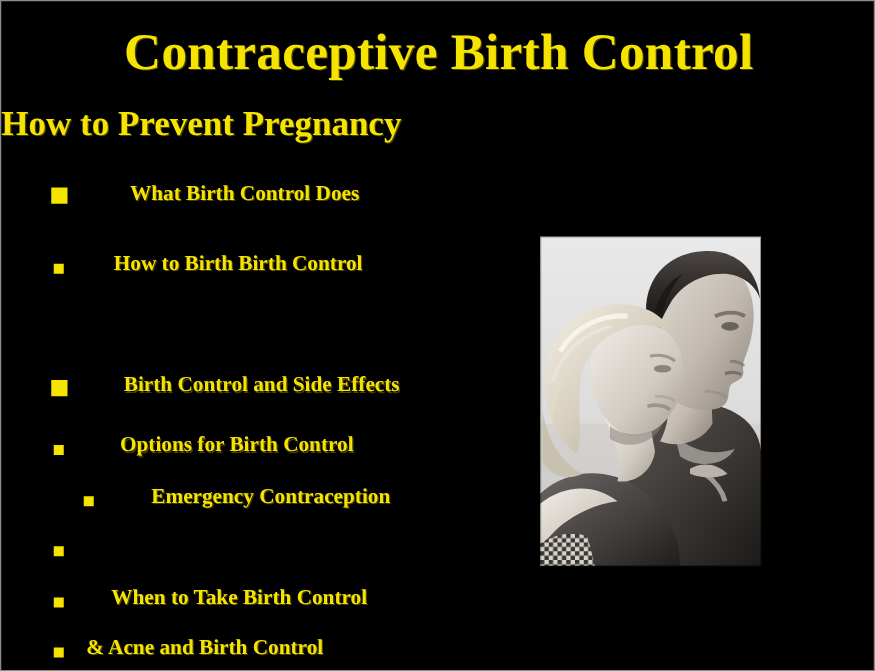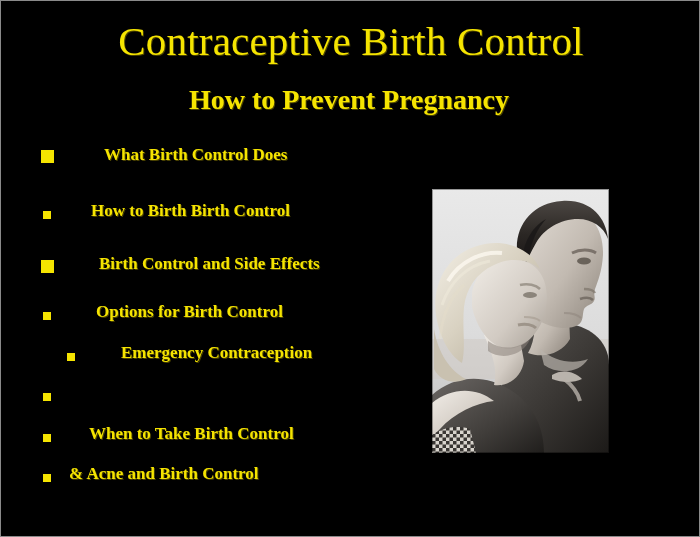--- a/index.html
+++ b/index.html
@@ -22,33 +22,33 @@
   #title-block {
     position: absolute;
     left: 0;
     top: 16px;
     width: 700px;
     text-align: center;
   }
   #main-title {
     color: #f5e400;
     font-family: "Liberation Serif", "DejaVu Serif", serif;
-    font-weight: normal;
+    font-weight: bold;
     font-size: 41px;
     line-height: 48px;
     letter-spacing: 0.2px;
     text-shadow: 1px 1px 0 #4a4200;
     white-space: nowrap;
   }
   #subtitle-block {
     position: absolute;
     left: 0;
     top: 82px;
     width: 696px;
-    text-align: center;
+    text-align: left;
   }
   #subtitle {
     color: #f5e400;
     font-family: "Liberation Serif", "DejaVu Serif", serif;
     font-weight: bold;
     font-size: 28px;
     line-height: 34px;
     text-shadow: 1px 1px 0 #4a4200;
     white-space: nowrap;
   }
@@ -91,21 +91,21 @@
 
   
   .r0 { height: 56px; }
   .r0 .bullet-marker { top: 9px; }
   .r0 .bullet-text { left: 103px; top: 4px; }
 
   .r1 { height: 56px; }
   .r1 .bullet-marker { top: 14px; }
   .r1 .bullet-text { left: 90px; top: 4px; }
 
-  .r2 { height: 50px; }
+  .r2 { height: 50px; margin-top: 44px; }
   .r2 .bullet-marker { top: 7px; }
   .r2 .bullet-text { left: 98px; top: 1px; }
 
   .r3 { height: 41px; }
   .r3 .bullet-marker { top: 9px; }
   .r3 .bullet-text { left: 95px; top: -1px; }
 
   .r4 { height: 40px; margin-left: 24px; }
   .r4 .bullet-marker { top: 9px; }
   .r4 .bullet-text { left: 96px; top: -1px; }

